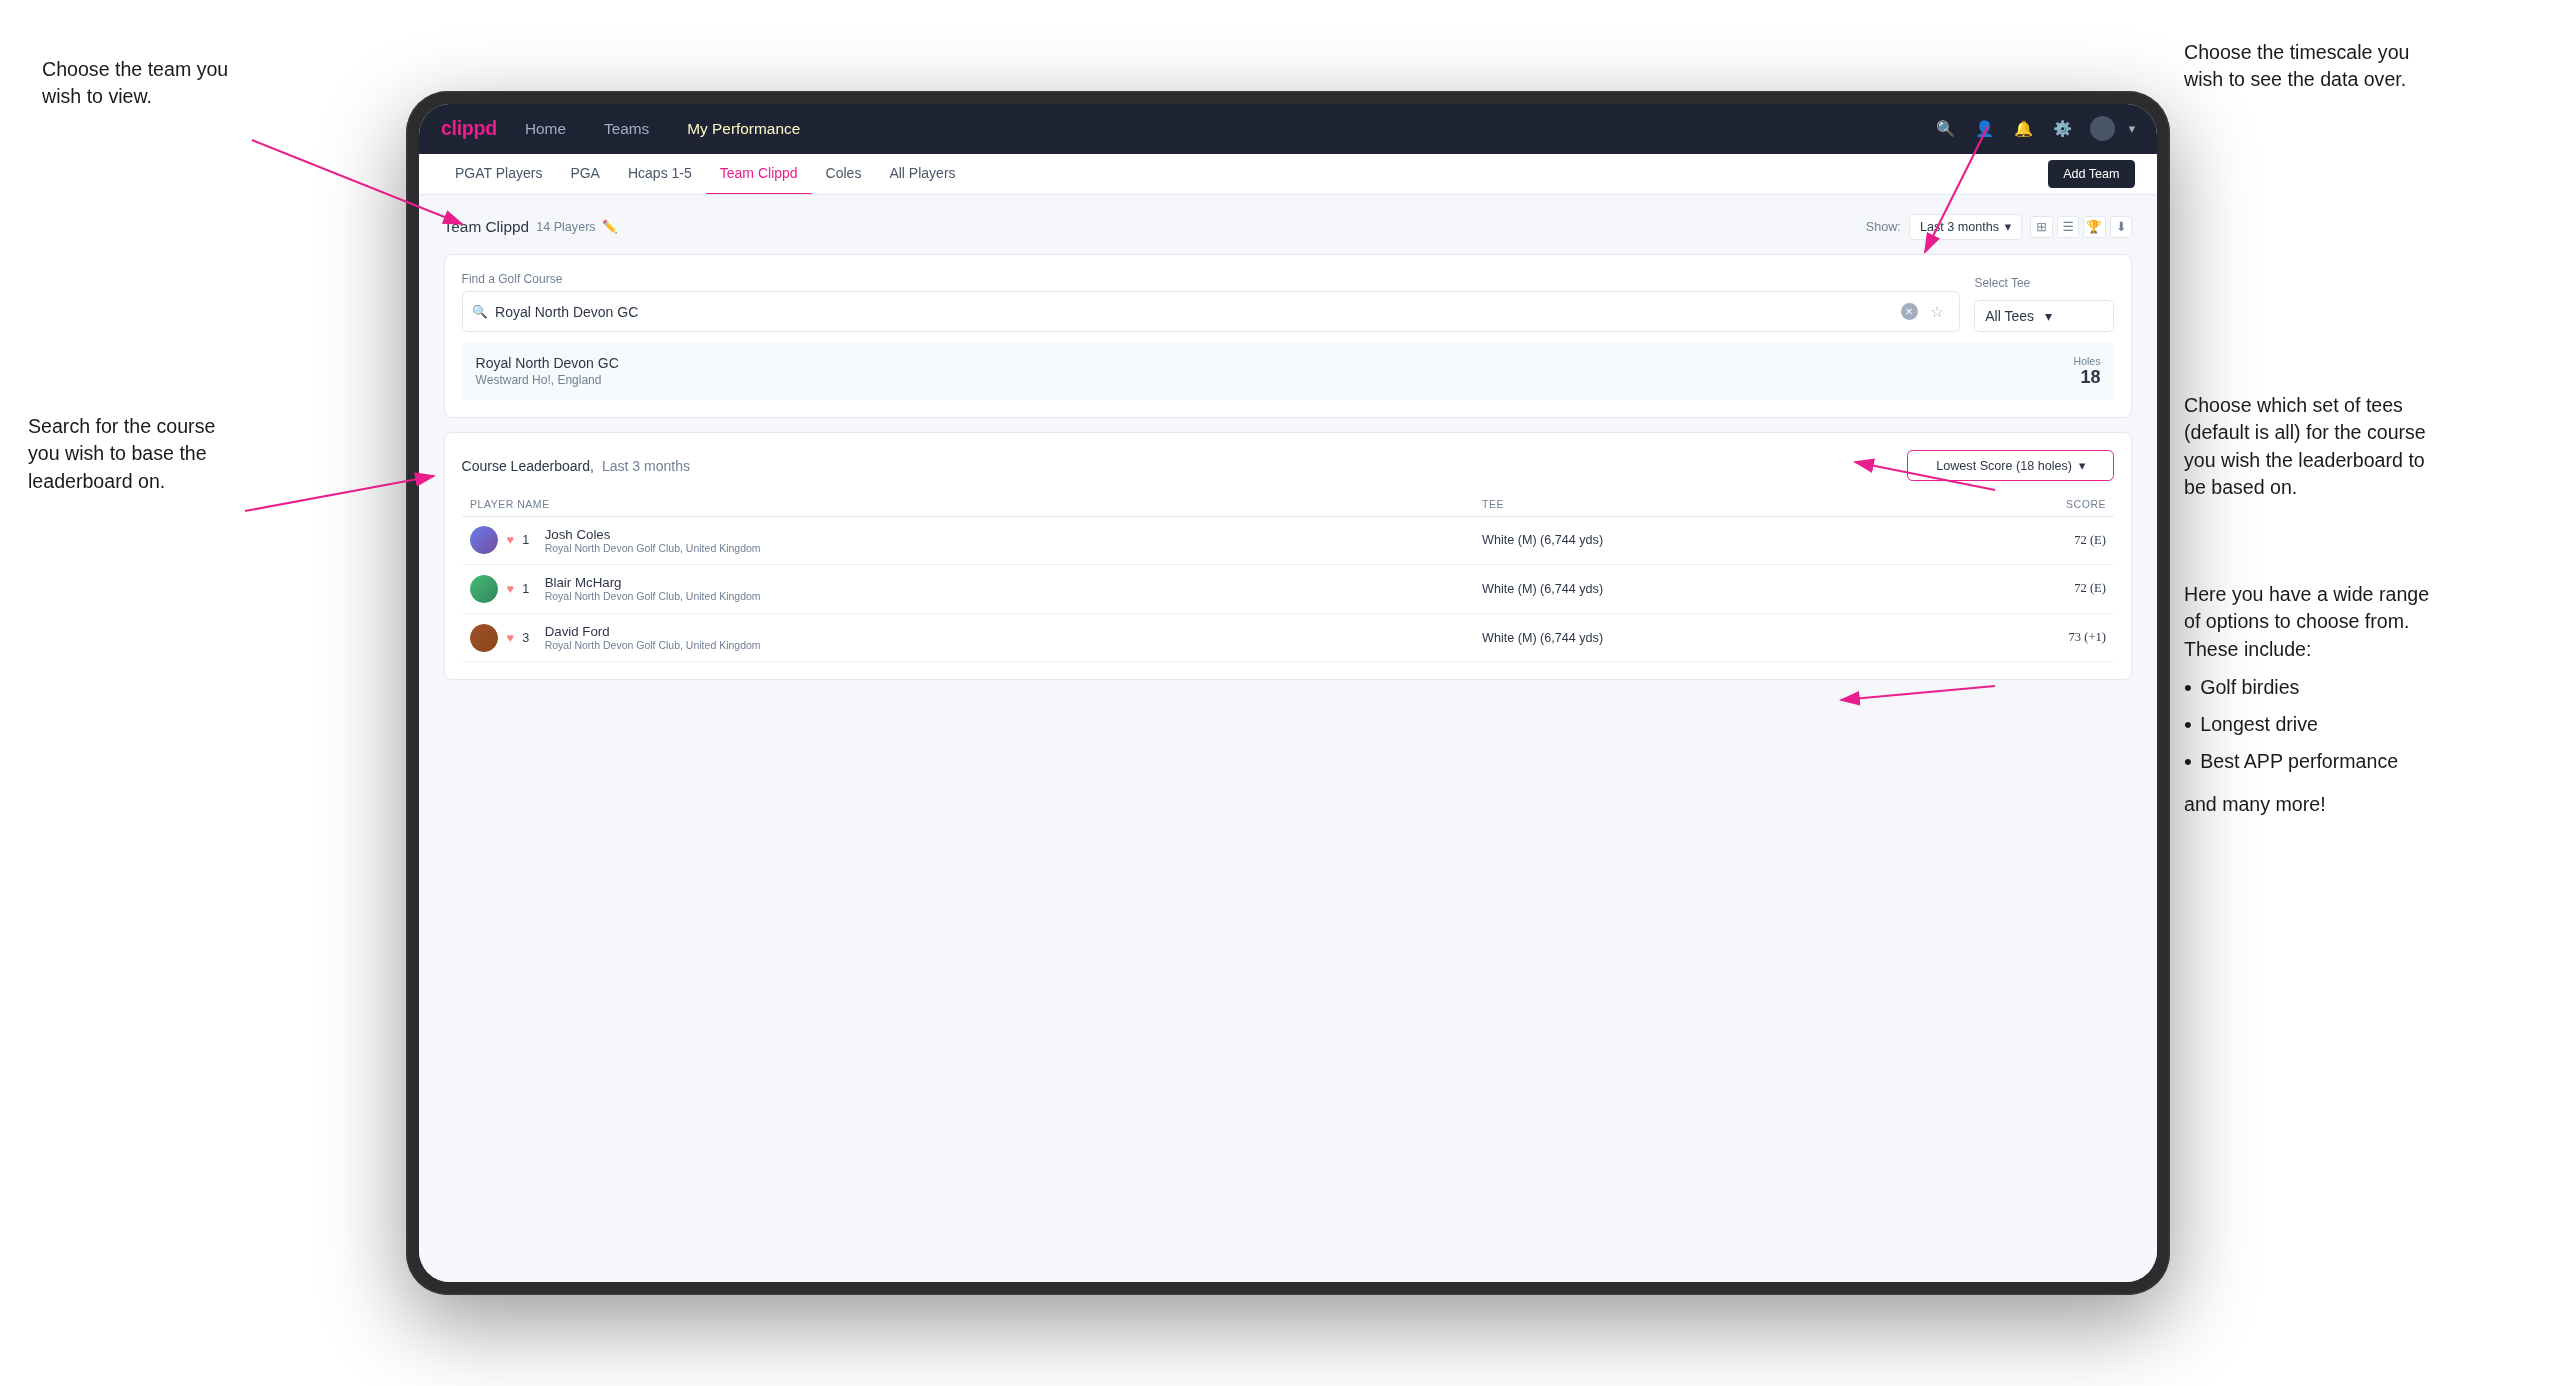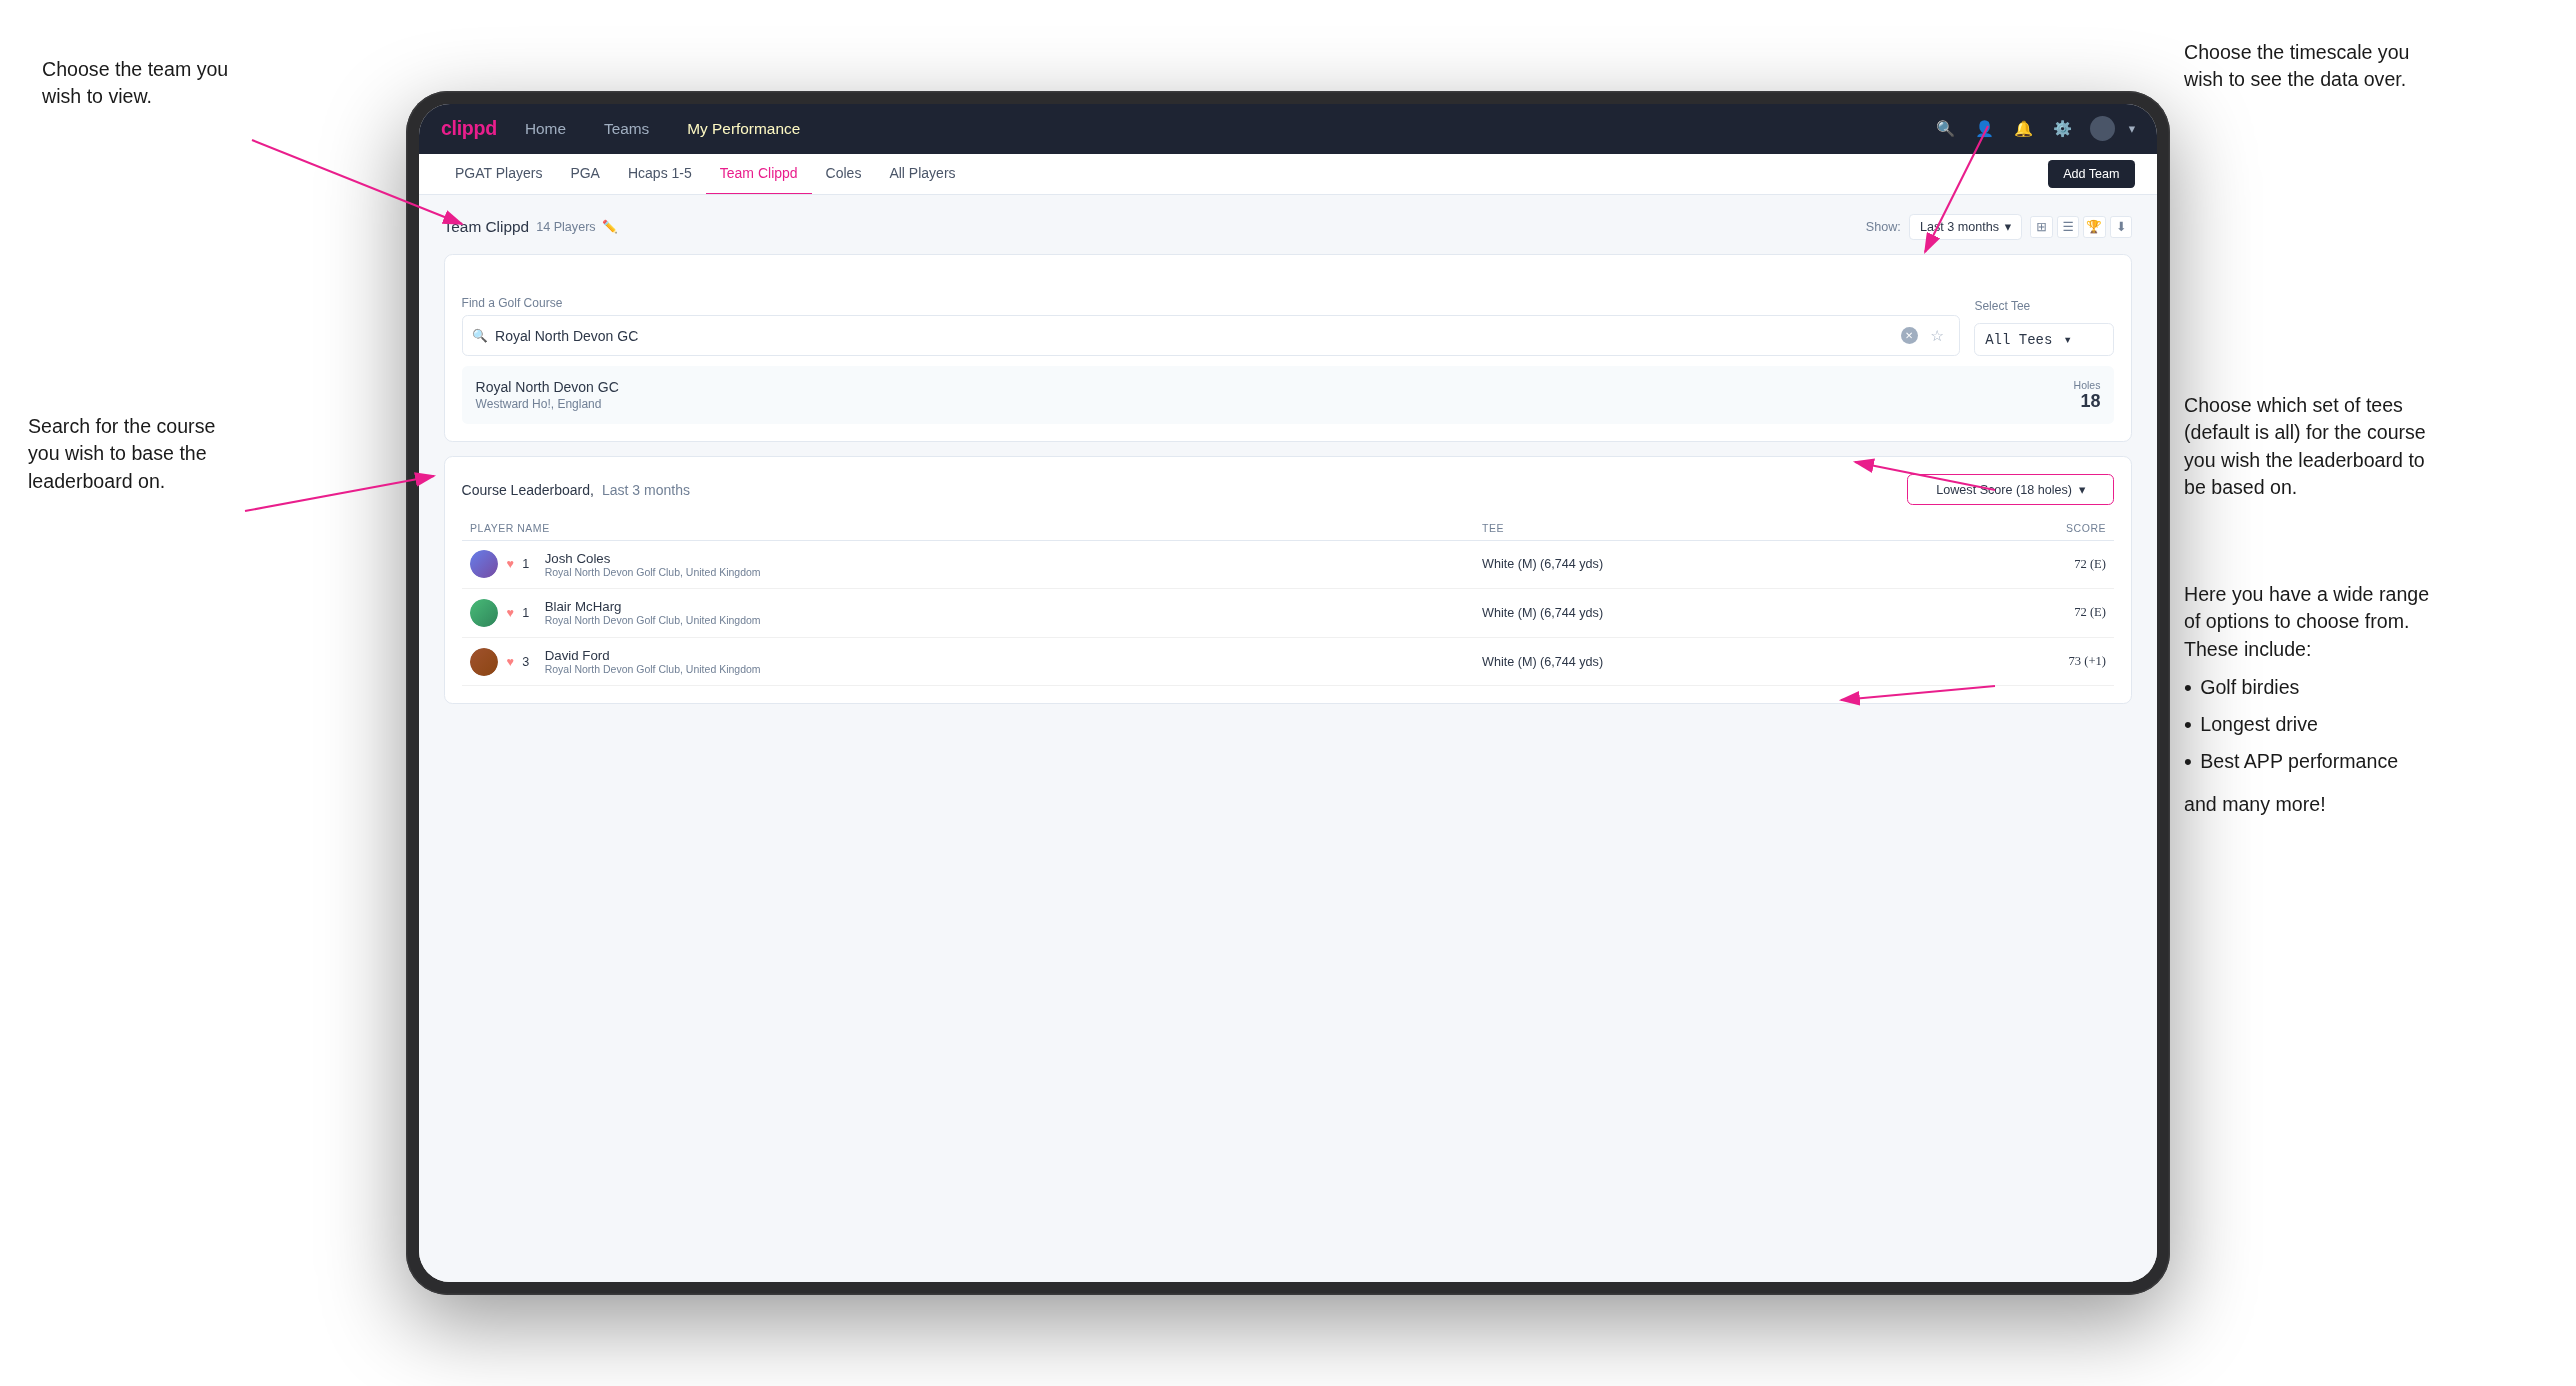--- a/index.html
+++ b/index.html
@@ -306,21 +306,20 @@
       align-items: center;
       border: 0.7px solid #e2e8f0;
       border-radius: 5.6px;
       padding: 7px 9.8px;
       gap: 11px;
       background: #fff;
       min-width: 140px;
       cursor: pointer;
       font-size: 14px;
       color: #2d3748;
-      font-family: Liberation Mono, monospace;
     }
 
     
     .course-result {
       background: #f7fafc;
       border-radius: 5.6px;
       padding: 12.6px 14px;
       margin-top: 9.8px;
       display: flex;
       align-items: center;
@@ -542,21 +541,21 @@
             <div class="view-icon">⊞</div>
             <div class="view-icon">☰</div>
             <div class="view-icon">🏆</div>
             <div class="view-icon">⬇</div>
           </div>
         </div>
       </div>
 
       <div class="section-card">
         <div style="display:flex;gap:14px;align-items:flex-end;">
-          <div style="flex:1;margin-top:24px;">
+          <div style="flex:1;">
             <div class="section-label">Find a Golf Course</div>
             <div class="search-input-wrap">
               <span style="color:#a0aec0;font-size:12.6px;">🔍</span>
               <input type="text" value="Royal North Devon GC" style="">
               <div class="clear-btn">✕</div>
               <div class="star-btn">☆</div>
             </div>
           </div>
           <div class="tee-section">
             <div class="section-label">Select Tee</div>

